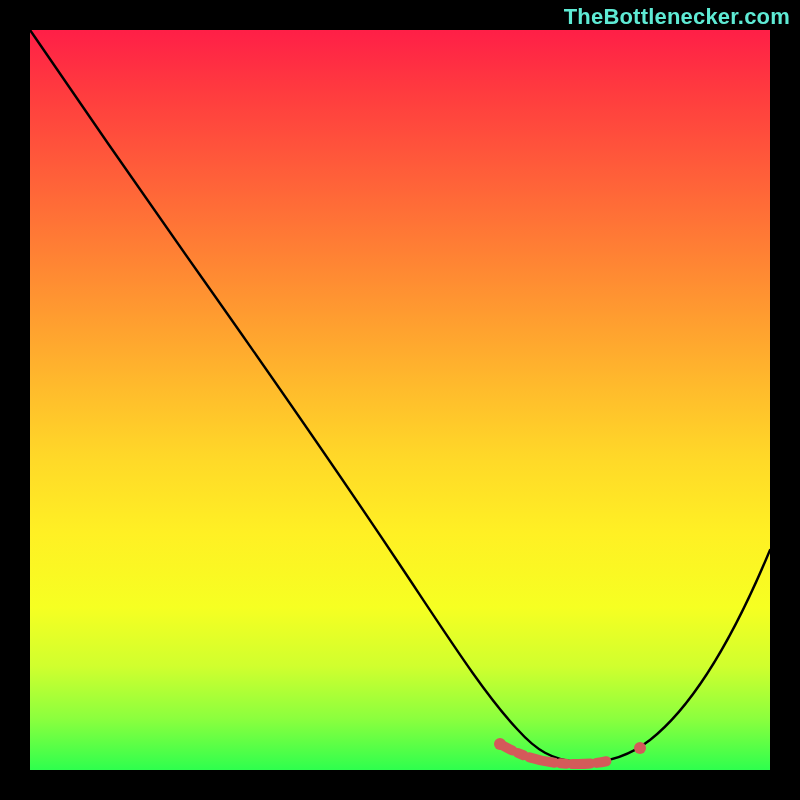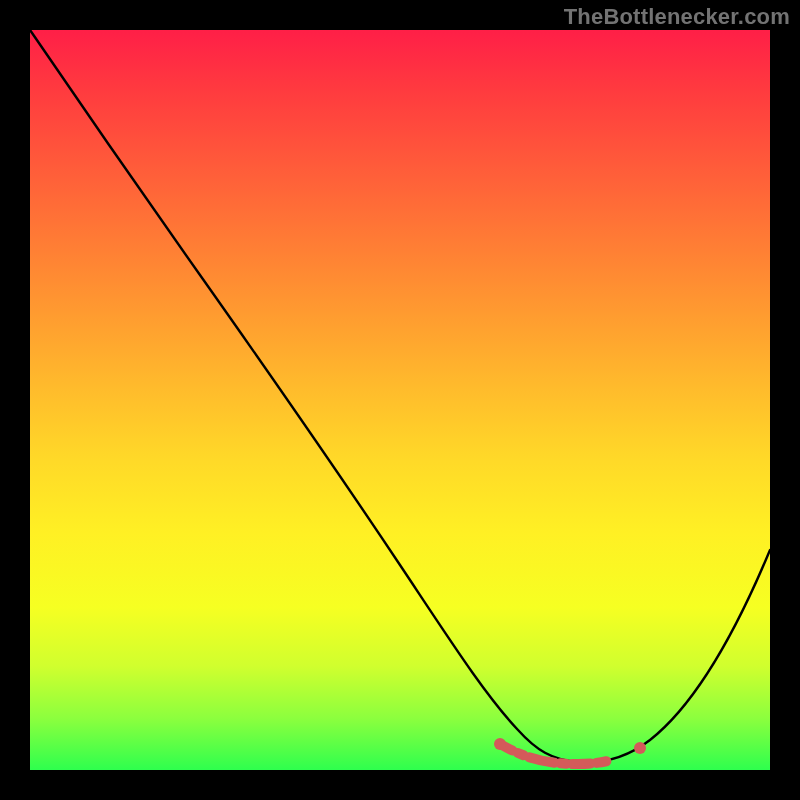--- a/index.html
+++ b/index.html
@@ -14,21 +14,21 @@
   .frame {
     position: relative;
     width: 800px;
     height: 800px;
     background: #000;
   }
   .watermark {
     position: absolute;
     top: 4px;
     right: 10px;
-    color: #737373;
+    color: #5eead4;
     font-size: 22px;
     font-weight: 600;
     letter-spacing: 0.2px;
     user-select: none;
   }
   .plot-area {
     position: absolute;
     left: 30px;
     top: 30px;
     width: 740px;

